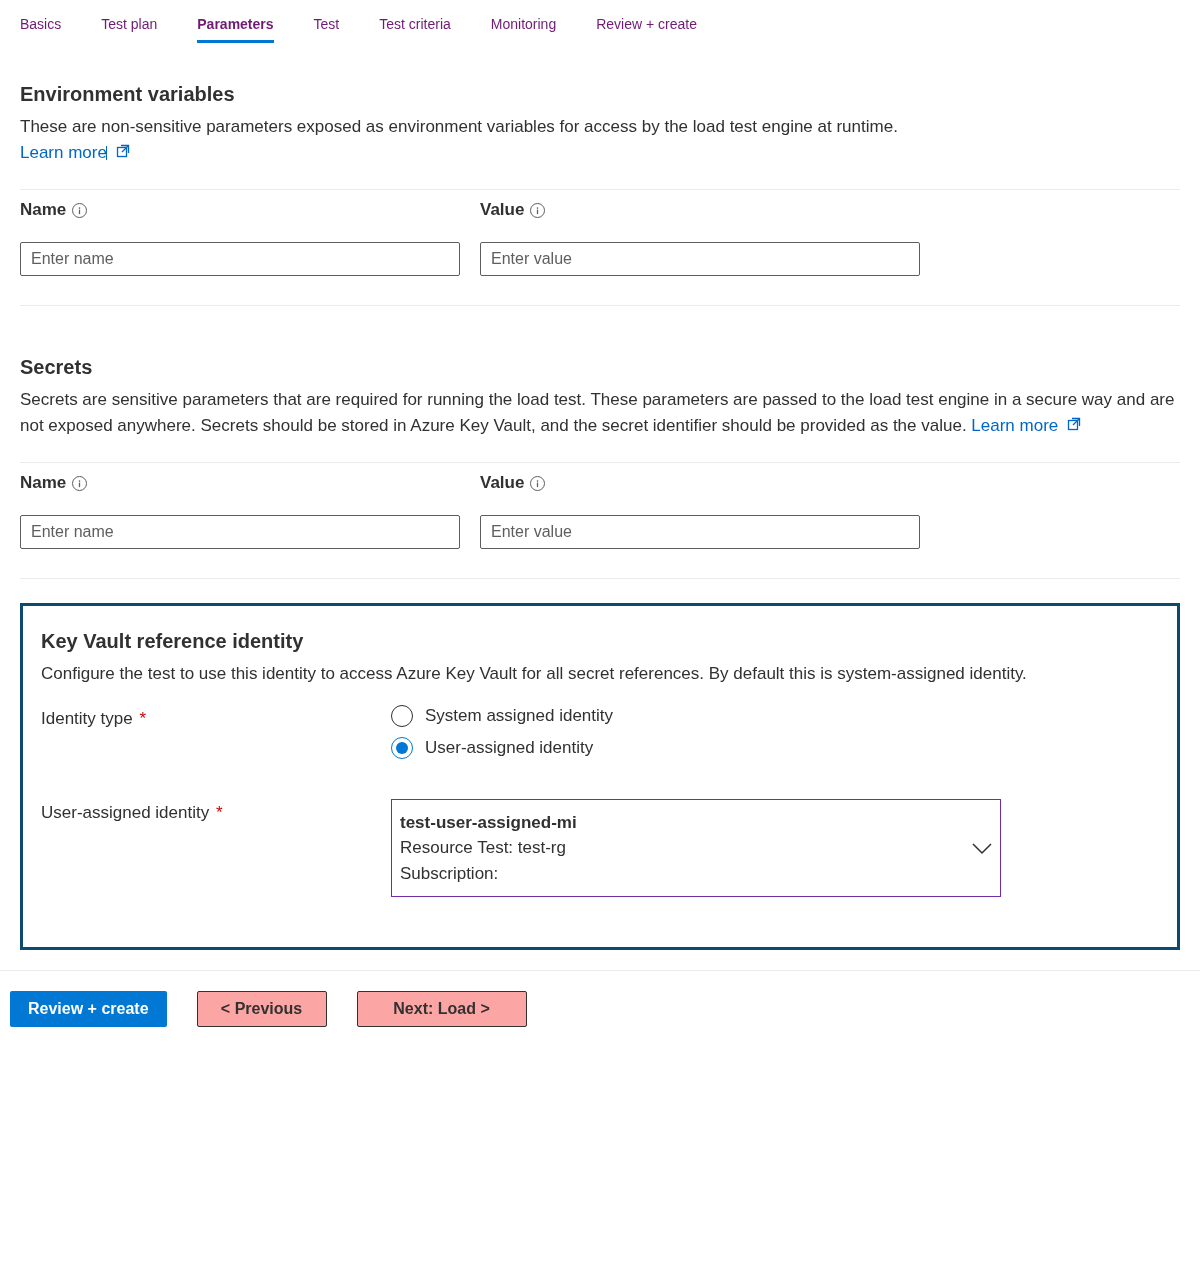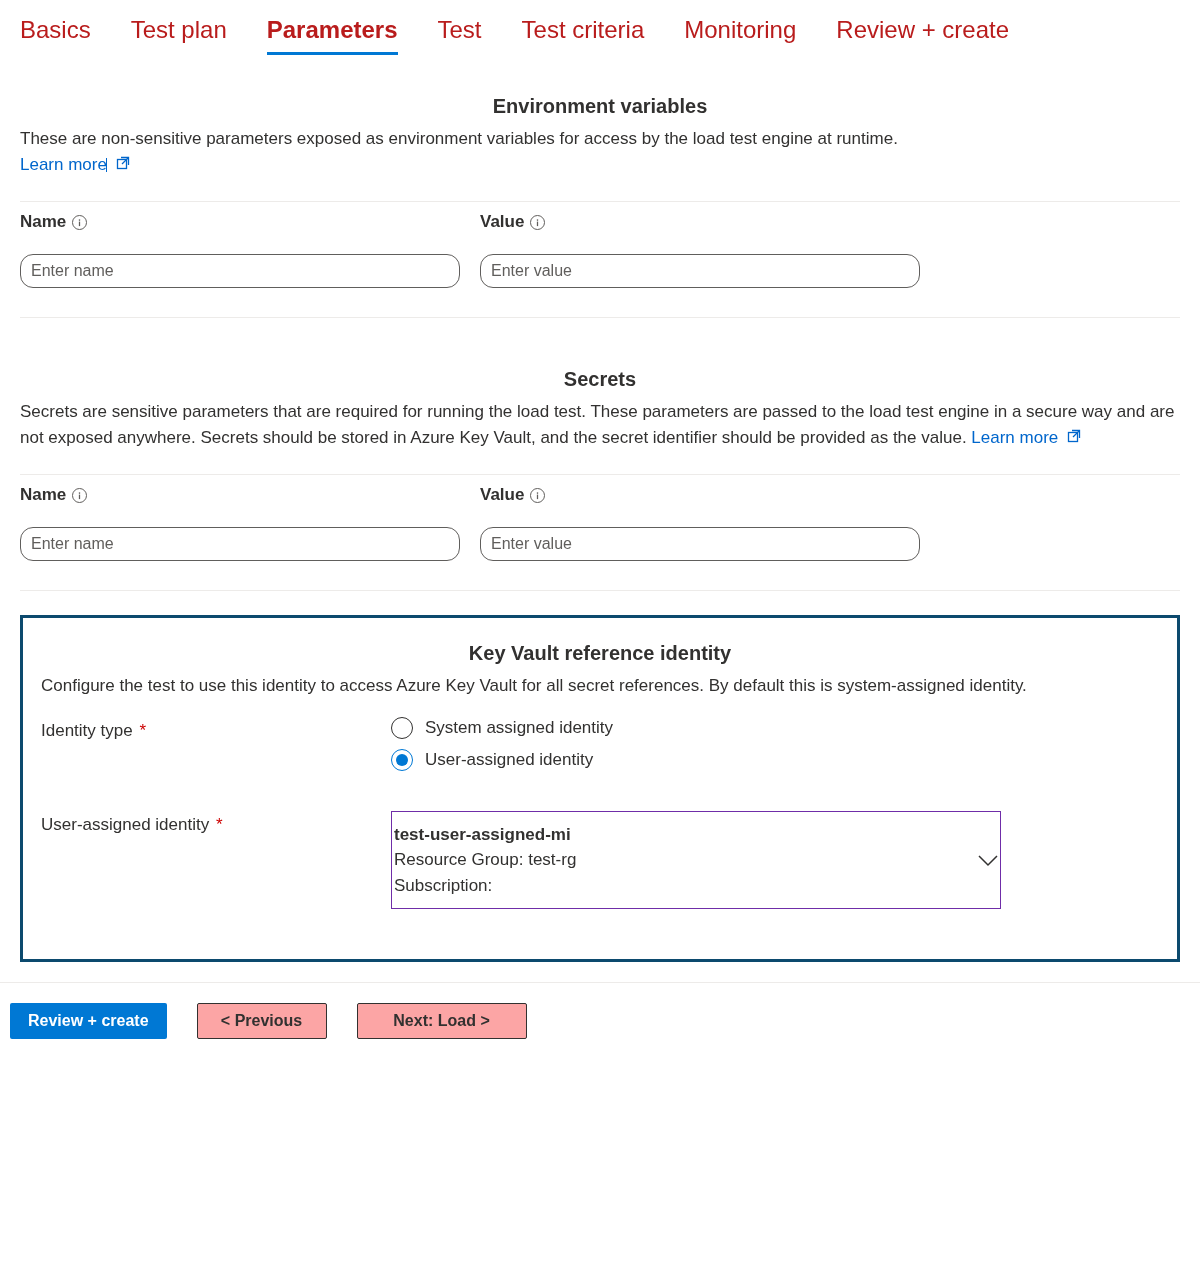--- a/index.html
+++ b/index.html
@@ -9,59 +9,59 @@
       background:#fff;
       width:1200px;
     }
     .wrap { padding: 16px 20px 0 20px; }
     .title-row { display:flex; align-items:center; gap:24px; margin-bottom:60px; }
     h1 { font-size:32px; font-weight:600; }
     .more { font-size:18px; letter-spacing:1px; color:#323130; cursor:pointer; line-height:1; }
 
     .tabs { display:flex; gap:40px; border-bottom:none; margin-bottom:40px; }
     .tab {
-      font-size:24px; padding-bottom:8px; cursor:pointer; color:#b91c1c;
+      font-size:14px; padding-bottom:8px; cursor:pointer; color:#701a75;
     }
     .tab.active { font-weight:600; border-bottom:3px solid #0078d4; }
 
-    h2.section { font-size:20px; font-weight:600; margin-bottom:8px;text-align:center; }
+    h2.section { font-size:20px; font-weight:600; margin-bottom:8px; }
     p.desc { font-size:17px; color:#323130; line-height:1.5; margin-bottom:24px; }
     a.link { color:#0066cc; text-decoration:none; cursor:pointer; }
     .ext-icon { display:inline-block; vertical-align:baseline; margin-left:4px; }
 
     .grid {
       display:grid; grid-template-columns: 440px 440px; gap:16px 20px;
       border-top:1px solid #edebe9; padding-top:0px;
       border-bottom:1px solid #edebe9; padding-bottom:29px;
       margin-bottom:50px;
     }
     .grid .th { font-size:17px; font-weight:600; display:flex; align-items:center; gap:6px; padding:10px 0 6px 0;}
     .info-icon { width:15px; height:15px; border:1px solid #605e5c; border-radius:50%; display:inline-flex; align-items:center; justify-content:center;}
     .input {
-      border:1px solid #605e5c; border-radius:13px; height:34px; padding:0 10px; font-size:16px; width:100%;
+      border:1px solid #605e5c; border-radius:2px; height:34px; padding:0 10px; font-size:16px; width:100%;
     }
     .input::placeholder { color:#605e5c; }
 
     .grid.secrets { margin-bottom:24px; }
 
     .highlight {
       border:3px solid #0c4a6e; padding:24px 18px 50px 18px;
       margin:0 0 20px 0;
     }
     .form-row { display:flex; align-items:flex-start; margin-top:18px; }
     .form-row .lbl { width:350px; font-size:17px; padding-top:4px;}
     .req { color:#c00; margin-left:2px;}
     .radios { display:flex; flex-direction:column; gap:10px; }
     .radio-item { display:flex; align-items:center; gap:12px; font-size:17px; cursor:pointer;}
     .radio-outer { width:22px; height:22px; border:1.5px solid #323130; border-radius:50%; display:flex; align-items:center; justify-content:center; flex:none; }
     .radio-outer.checked { border-color:#0078d4; }
     .radio-inner { width:12px; height:12px; background:#0078d4; border-radius:50%; }
 
     .dropdown {
-      border:1px solid #6f2da8; width:610px; padding:10px 2px;
+      border:1px solid #6f2da8; width:610px; padding:10px 8px;
       display:flex; justify-content:space-between; align-items:center;
       cursor:pointer;
     }
     .dropdown .dd-text { font-size:17px; line-height:1.5; }
     .dropdown .dd-text .dd-title { font-weight:700; }
     .chevron { font-size:22px; color:#323130; }
 
     .footer-line { border-top:1px solid #edebe9; margin-top:20px; }
     .footer { display:flex; gap:30px; padding:20px 0 20px 10px; }
     .btn {
@@ -189,21 +189,21 @@
     </div>
 
     <div class="form-row" style="margin-top:40px;">
       <div class="lbl">
         <span>User-assigned identity</span><span class="req"> *</span>
       </div>
       <div class="dropdown">
         <div class="dd-text">
           <div class="dd-title">test-user-assigned-mi</div>
           <div>
-            <span>Resource Group: </span><span>test-rg</span>
+            <span>Resource Test: </span><span>test-rg</span>
           </div>
           <div>
             <span>Subscription:</span><span></span>
           </div>
         </div>
         <span class="chevron">
           <svg width="20" height="12" viewBox="0 0 20 12" fill="none" stroke="#323130" stroke-width="1.5">
               <path d="M1 1l9 9 9-9"></path>
             </svg>
         </span>

